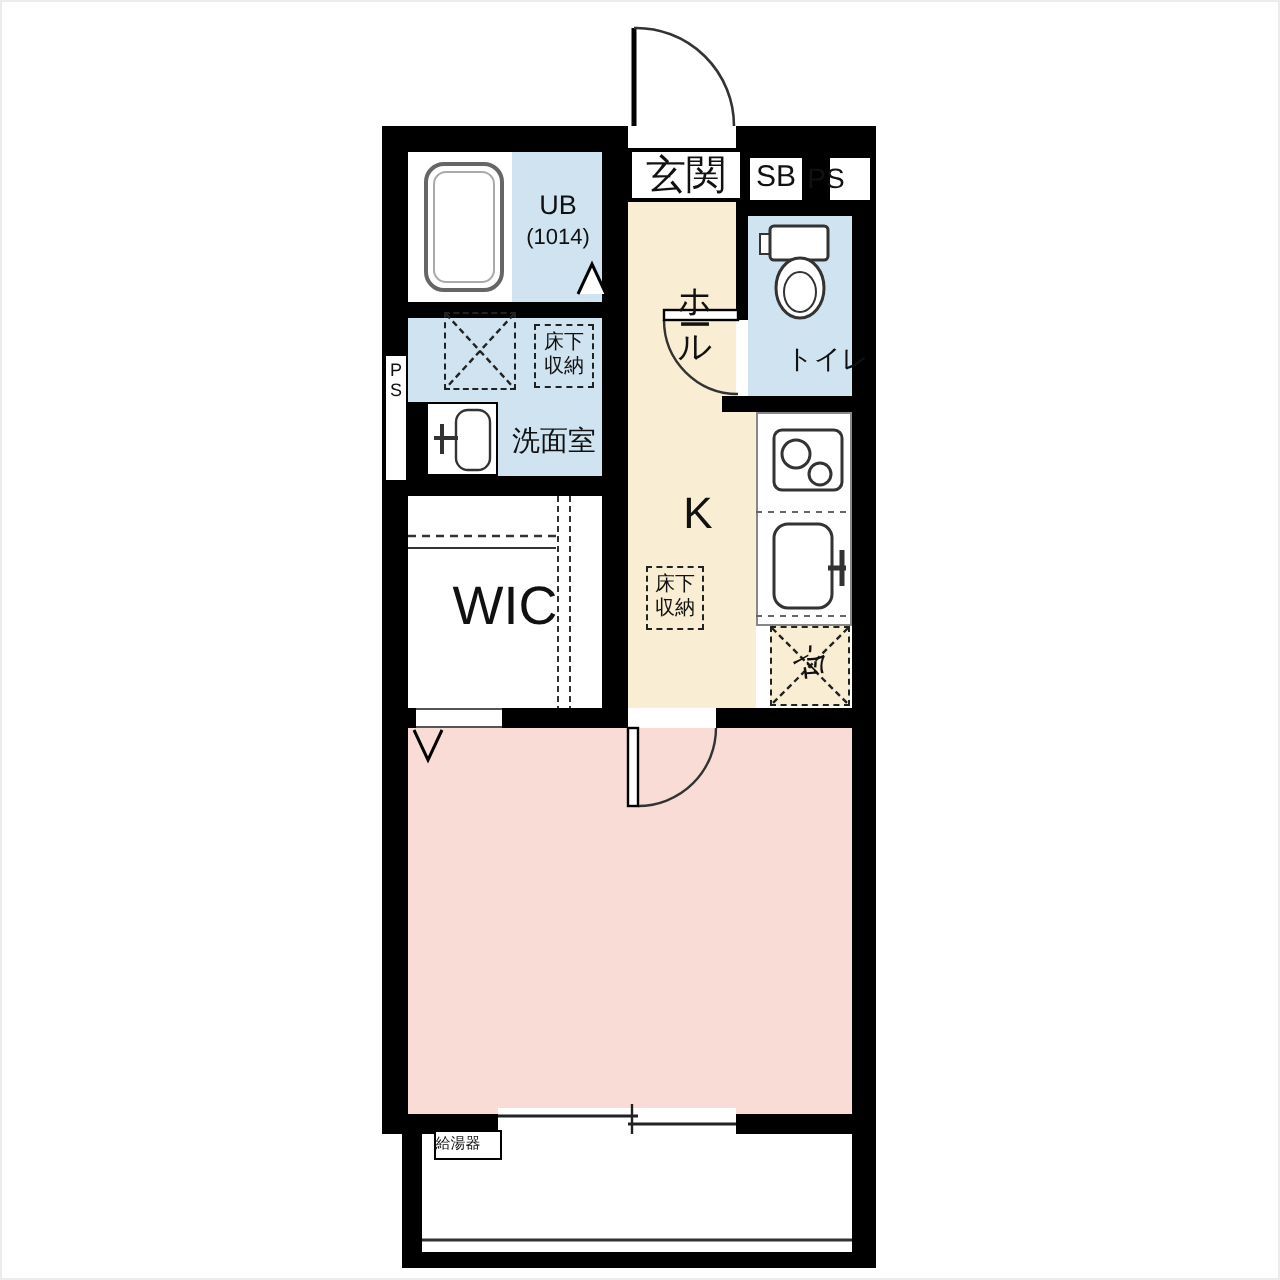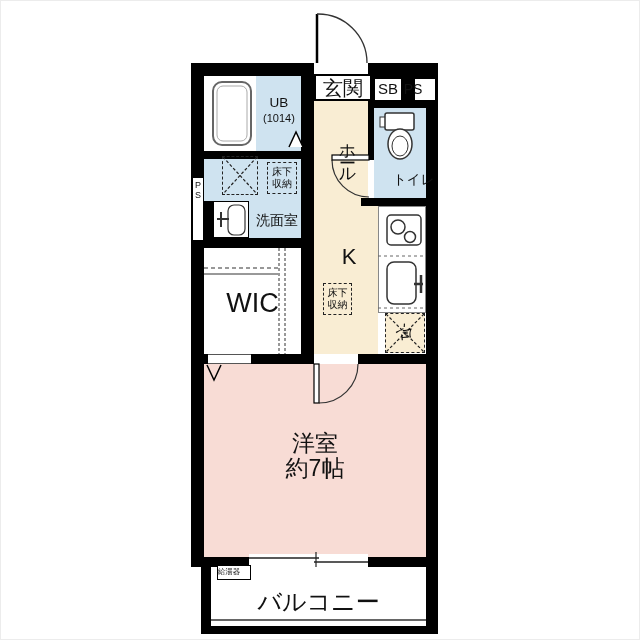--- a/index.html
+++ b/index.html
@@ -171,20 +171,15 @@
   </div>
   <div class="lbl" style="left:203px;top:287px;width:97px;font-size:27px;font-weight:500;">WIC</div>
   <div class="lbl" style="left:323px;top:243px;width:50px;font-size:22px;font-weight:500;">K</div>
   <div class="lbl" style="left:322px;top:286px;width:29px;font-size:10px;line-height:12px;">
     <span>床下</span><br>
     <span>収納</span>
   </div>
   <div class="lbl" style="left:384px;top:312px;width:40px;height:40px;line-height:40px;font-size:16px;font-weight:500;">
     <span style="display:inline-block;transform:rotate(45deg);">冷</span>
   </div>
-  <div class="lbl" style="left:203px;top:430px;width:222px;font-size:23px;font-weight:500;line-height:25px;">
-    <span>洋室</span><br>
-    <span>約7帖</span>
-  </div>
   <div class="lbl" style="left:216px;top:564px;width:24px;font-size:7.5px;line-height:14px;">給湯器</div>
-  <div class="lbl" style="left:210px;top:585px;width:215px;font-size:24px;font-weight:500;">バルコニー</div>
 
 </div>
 
 </body></html>

